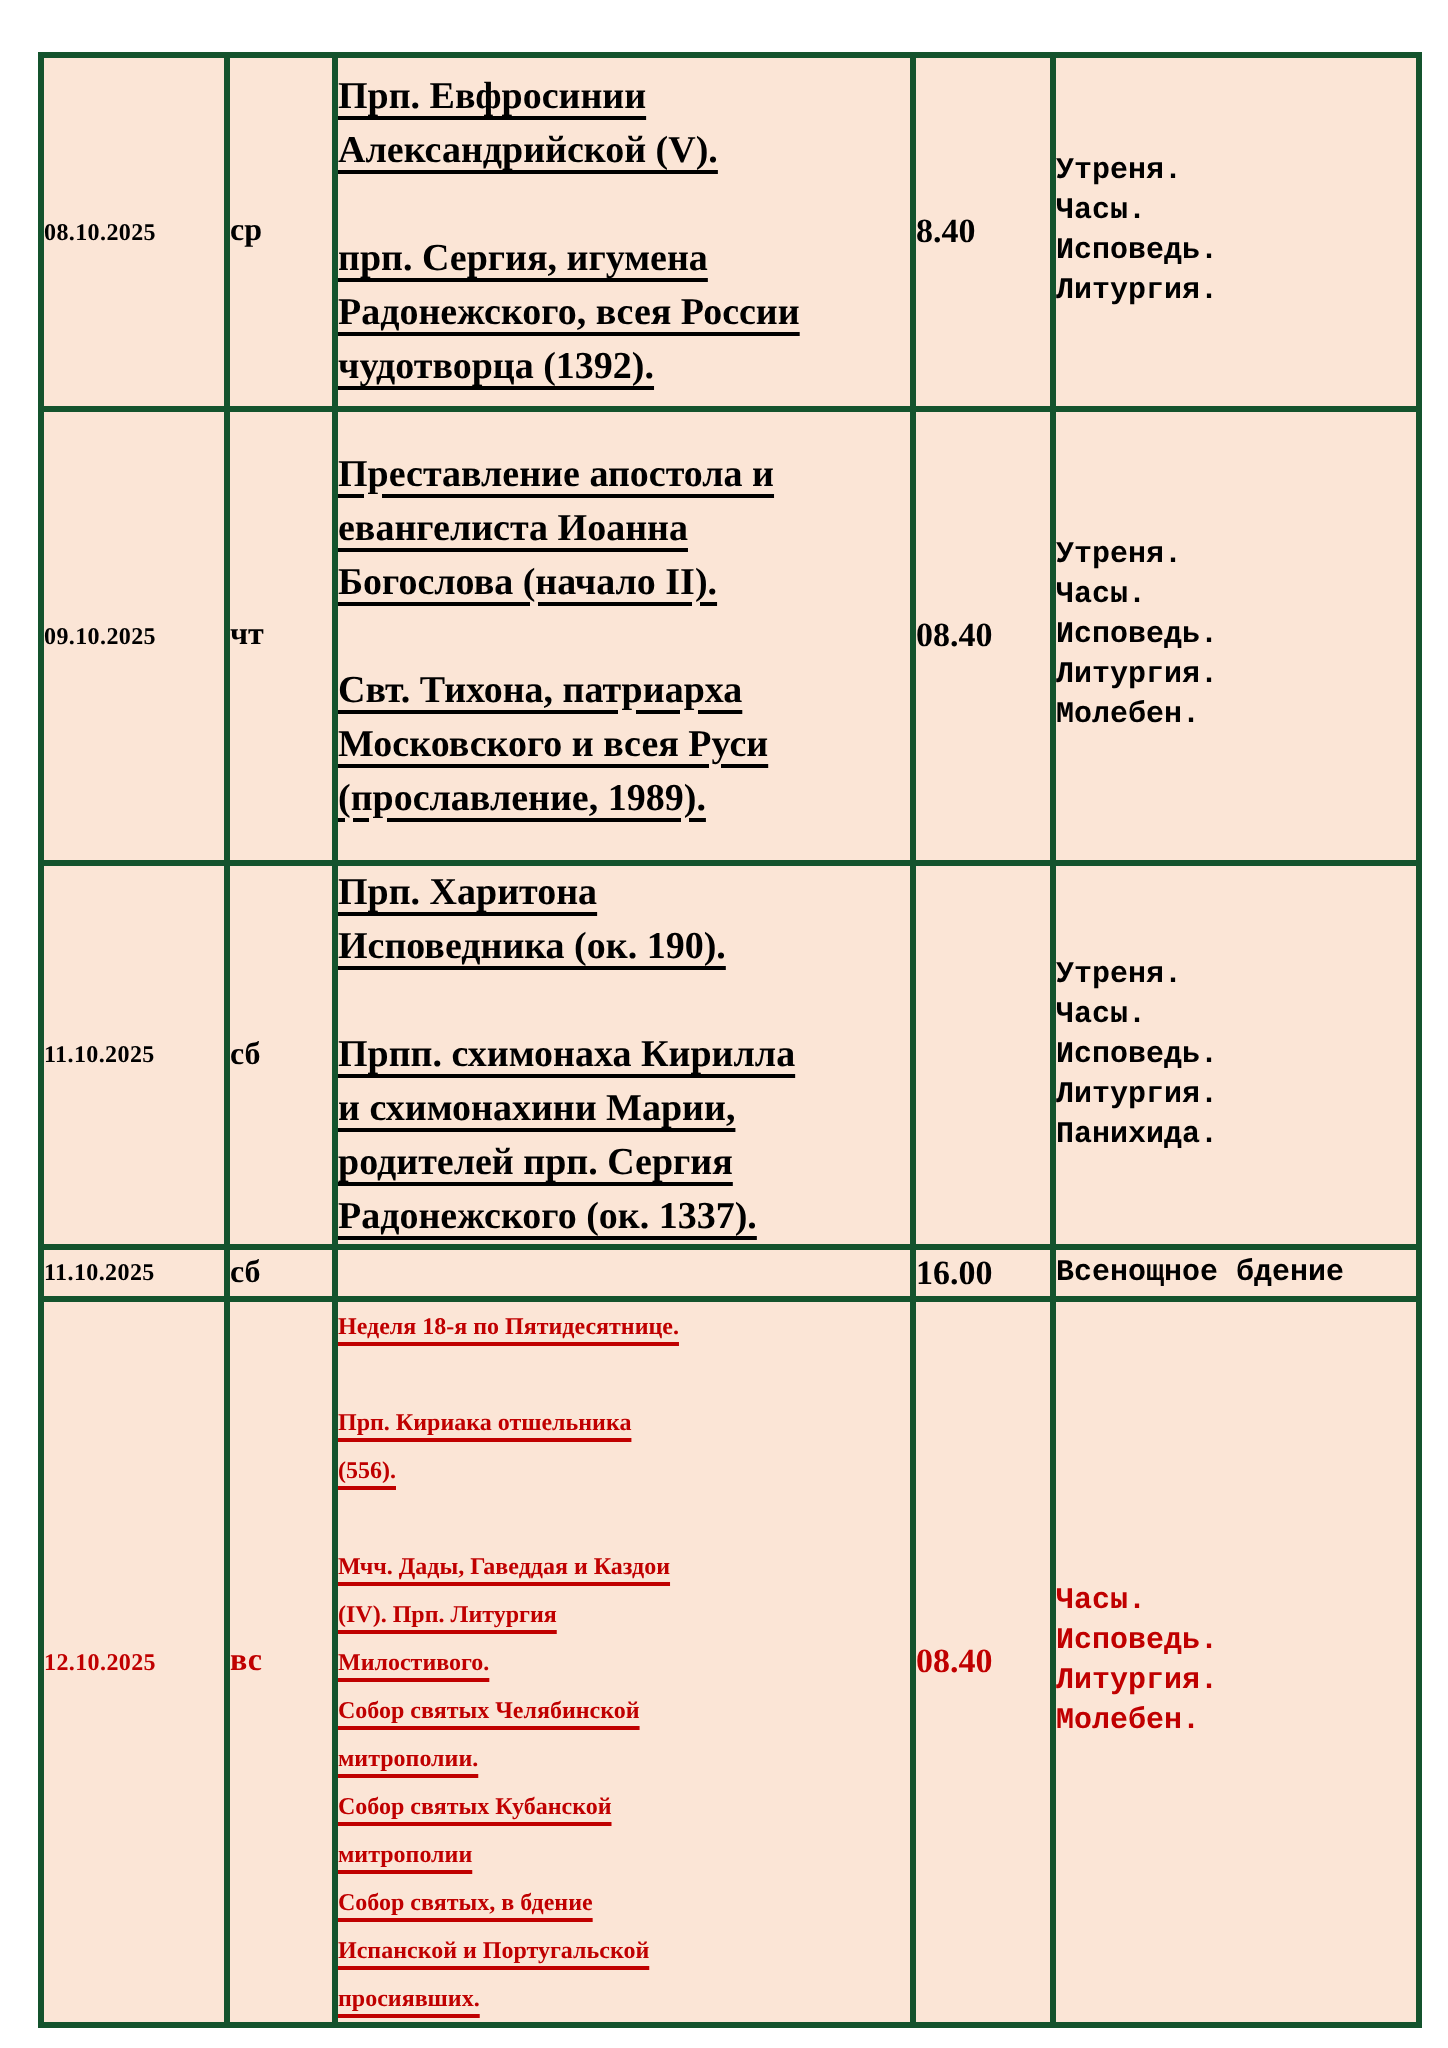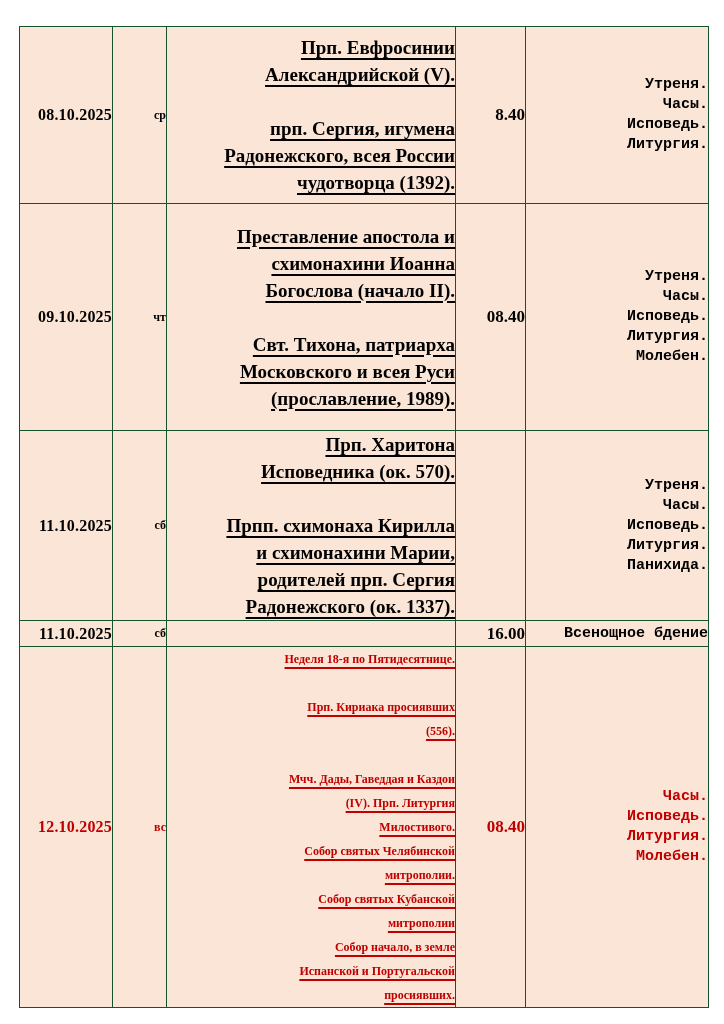--- a/index.html
+++ b/index.html
@@ -20,36 +20,36 @@
   table.schedule {
     position: absolute;
     left: 19px;
     top: 26px;
     width: 689px;
     border-collapse: collapse;
     table-layout: fixed;
     background: #FBE5D6;
   }
   table.schedule td {
-    border: 1px solid #14532d;
-    text-align: right;
+    border: 3px solid #14532d;
+    text-align: left;
     vertical-align: middle;
     padding: 0 0;
     font-weight: bold;
     overflow: hidden;
   }
   
   table.schedule tr:nth-child(1) { height: 177px; }
   table.schedule tr:nth-child(2) { height: 227px; }
   table.schedule tr:nth-child(3) { height: 177px; }
   table.schedule tr:nth-child(4) { height: 26px; }
   table.schedule tr:nth-child(5) { height: 360px; }
 
-  td.date-cell  { font-size: 16px; letter-spacing: 0.2px; margin-left: 39px; }
-  td.day-cell   { font-size: 12px; }
+  td.date-cell  { font-size: 12px; letter-spacing: 0.2px; margin-left: 39px; }
+  td.day-cell   { font-size: 16px; }
   td.feast-cell { font-size: 19px; line-height: 27px; }
   td.time-cell  { font-size: 17px; }
   td.services-cell { font-size: 15px; line-height: 20px; }
 
   tr.compact td.feast-cell { line-height: 24px; font-size: 12px; }
 
   .feast-line { white-space: nowrap; }
   .feast-line .u {
     text-decoration: underline;
     text-decoration-thickness: 2px;
@@ -87,42 +87,42 @@
             <div class="service-line">Часы.</div>
             <div class="service-line">Исповедь.</div>
             <div class="service-line">Литургия.</div>
           </td>
         </tr>
         <tr style="color: rgb(0, 0, 0);">
           <td class="date-cell">09.10.2025</td>
           <td class="day-cell">чт</td>
           <td class="feast-cell">
             <div class="feast-line"><span class="u">Преставление апостола и</span></div>
-            <div class="feast-line"><span class="u">схимонахини Иоанна</span></div>
+            <div class="feast-line"><span class="u">евангелиста Иоанна</span></div>
             <div class="feast-line"><span class="u">Богослова (начало II).</span></div>
             <div class="feast-line">&nbsp;</div>
             <div class="feast-line"><span class="u">Свт. Тихона, патриарха</span></div>
             <div class="feast-line"><span class="u">Московского и всея Руси</span></div>
             <div class="feast-line"><span class="u">(прославление, 1989).</span></div>
           </td>
           <td class="time-cell">08.40</td>
           <td class="services-cell">
             <div class="service-line">Утреня.</div>
             <div class="service-line">Часы.</div>
             <div class="service-line">Исповедь.</div>
             <div class="service-line">Литургия.</div>
             <div class="service-line">Молебен.</div>
           </td>
         </tr>
         <tr style="color: rgb(0, 0, 0);">
           <td class="date-cell">11.10.2025</td>
           <td class="day-cell">сб</td>
           <td class="feast-cell">
             <div class="feast-line"><span class="u">Прп. Харитона</span></div>
-            <div class="feast-line"><span class="u">Исповедника (ок. 570).</span></div>
+            <div class="feast-line"><span class="u">Исповедника (ок. 190).</span></div>
             <div class="feast-line">&nbsp;</div>
             <div class="feast-line"><span class="u">Прпп. схимонаха Кирилла</span></div>
             <div class="feast-line"><span class="u">и схимонахини Марии,</span></div>
             <div class="feast-line"><span class="u">родителей прп. Сергия</span></div>
             <div class="feast-line"><span class="u">Радонежского (ок. 1337).</span></div>
           </td>
           <td class="time-cell"></td>
           <td class="services-cell">
             <div class="service-line">Утреня.</div>
             <div class="service-line">Часы.</div>
@@ -139,31 +139,31 @@
           <td class="services-cell">
             <div class="service-line">Всенощное бдение</div>
           </td>
         </tr>
         <tr class="compact" style="color: rgb(192, 0, 0);">
           <td class="date-cell">12.10.2025</td>
           <td class="day-cell">вс</td>
           <td class="feast-cell">
             <div class="feast-line"><span class="u">Неделя 18-я по Пятидесятнице.</span></div>
             <div class="feast-line">&nbsp;</div>
-            <div class="feast-line"><span class="u">Прп. Кириака просиявших</span></div>
+            <div class="feast-line"><span class="u">Прп. Кириака отшельника</span></div>
             <div class="feast-line"><span class="u">(556).</span></div>
             <div class="feast-line">&nbsp;</div>
             <div class="feast-line"><span class="u">Мчч. Дады, Гаведдая и Каздои</span></div>
             <div class="feast-line"><span class="u">(IV). Прп. Литургия</span></div>
             <div class="feast-line"><span class="u">Милостивого.</span></div>
             <div class="feast-line"><span class="u">Собор святых Челябинской</span></div>
             <div class="feast-line"><span class="u">митрополии.</span></div>
             <div class="feast-line"><span class="u">Собор святых Кубанской</span></div>
             <div class="feast-line"><span class="u">митрополии</span></div>
-            <div class="feast-line"><span class="u">Собор начало, в земле</span></div>
+            <div class="feast-line"><span class="u">Собор святых, в бдение</span></div>
             <div class="feast-line"><span class="u">Испанской и Португальской</span></div>
             <div class="feast-line"><span class="u">просиявших.</span></div>
           </td>
           <td class="time-cell">08.40</td>
           <td class="services-cell">
             <div class="service-line">Часы.</div>
             <div class="service-line">Исповедь.</div>
             <div class="service-line">Литургия.</div>
             <div class="service-line">Молебен.</div>
           </td>

